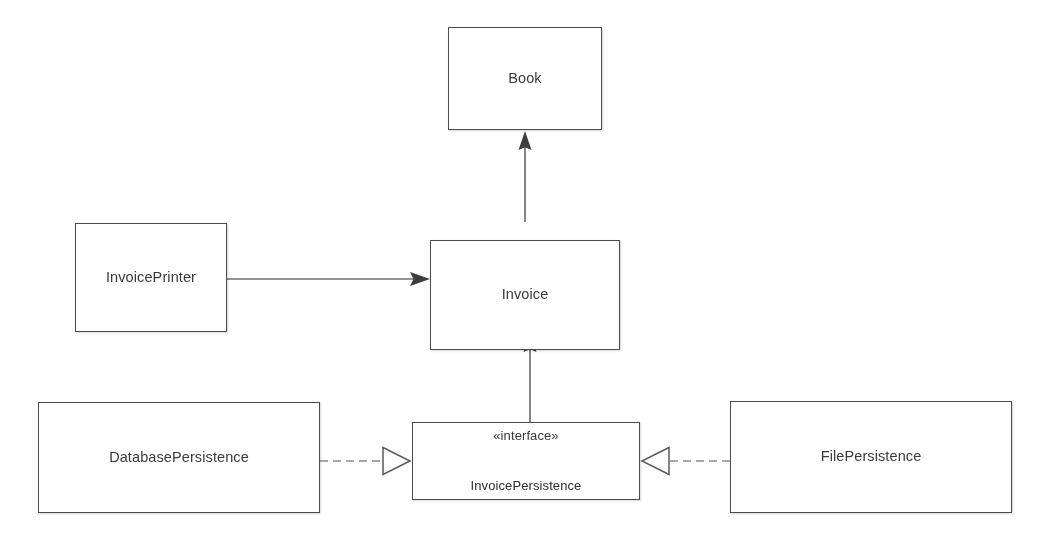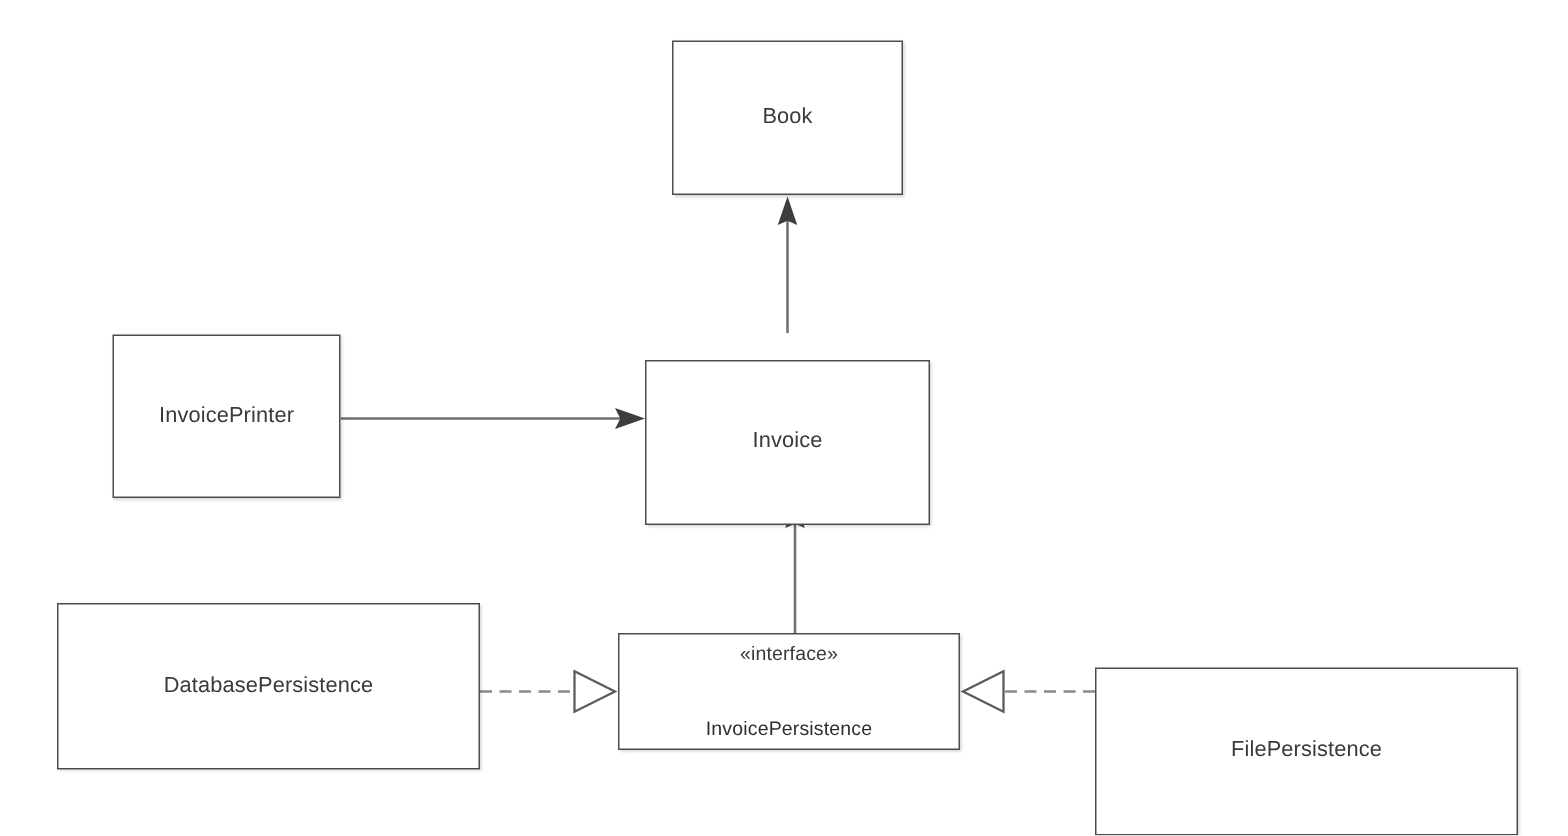--- a/index.html
+++ b/index.html
@@ -114,17 +114,17 @@
 
   <div class="node" style="left:412px; top:422px; width:228px; height:78px;gap:32px;">
     <span class="label stereotype">«interface»</span>
     <span class="label iface-name">InvoicePersistence</span>
   </div>
 
   <div class="node" style="left:38px; top:402px; width:282px; height:111px;">
     <span class="label">DatabasePersistence</span>
   </div>
 
-  <div class="node" style="left:730px; top:401px; width:282px; height:112px;margin-top:44px;">
+  <div class="node" style="left:730px; top:401px; width:282px; height:112px;">
     <span class="label">FilePersistence</span>
   </div>
 
 </div>
 
 </body></html>

